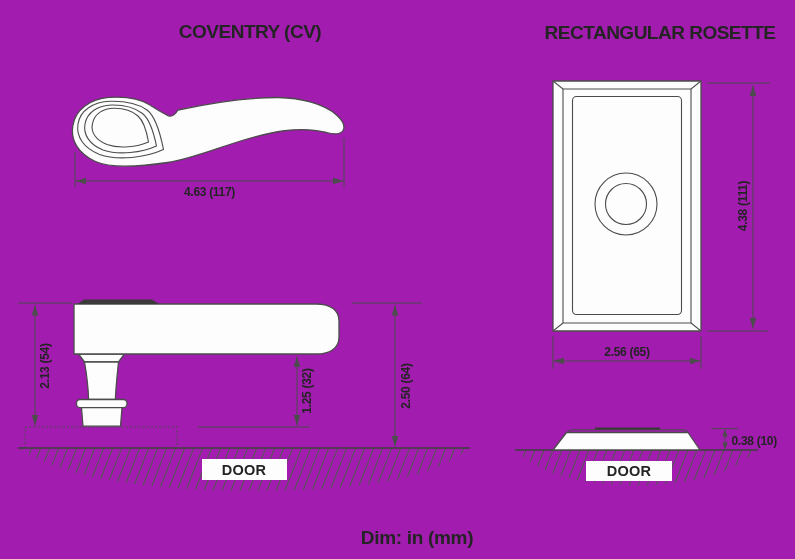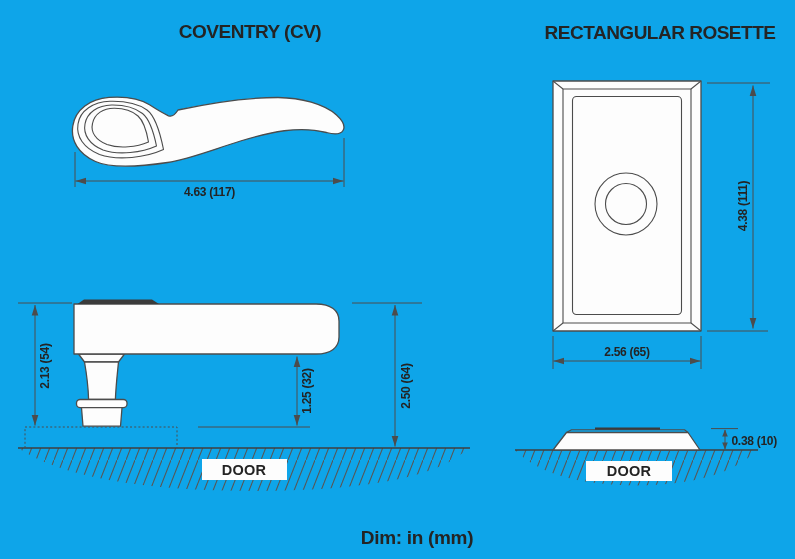--- a/index.html
+++ b/index.html
@@ -1,20 +1,20 @@
 <!DOCTYPE html>
 <html><head>
 <meta charset="utf-8">
 <style>
   html,body { margin:0; padding:0; }
   body { background:#e8e8e8; }
   .stage {
     position:relative;
     width:795px; height:559px;
-    background:#0ea5e9;
+    background:#a21caf;
     overflow:hidden;
     font-family:"Liberation Sans", sans-serif;
   }
   svg { display:block; position:absolute; left:0; top:0; }
   text {
     font-family:"Liberation Sans", sans-serif;
     font-weight:bold;
     fill:#242424;
   }
   .title  { font-size:19px; letter-spacing:-0.5px; }

